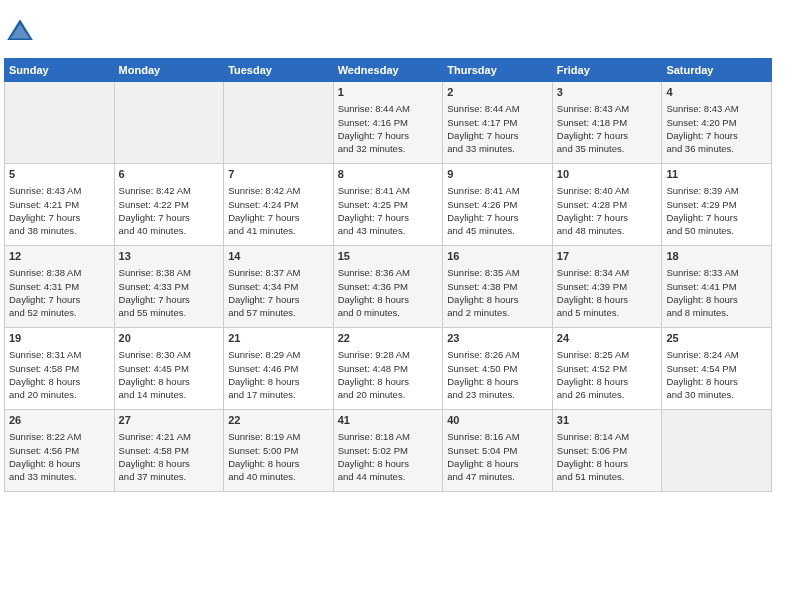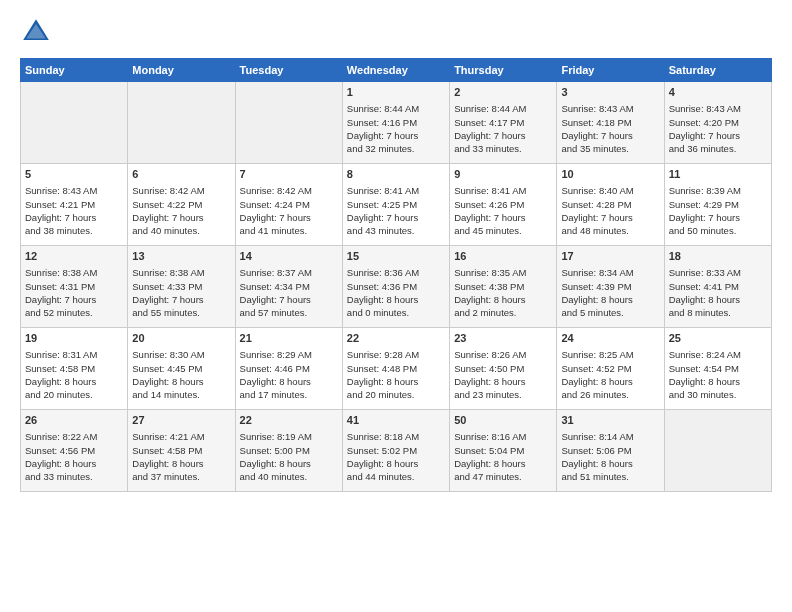--- a/index.html
+++ b/index.html
@@ -7,21 +7,21 @@
       font-family: Arial, sans-serif;
       background: #fff;
       width: 792px;
       height: 612px;
       overflow: hidden;
     }
     .page {
       width: 792px;
       height: 612px;
       background: #fff;
-      padding: 16px 20px 12px 20px;
+      padding: 16px 20px 12px 4px;
     }
     .header {
       display: flex;
       justify-content: space-between;
       align-items: flex-start;
       margin-bottom: 10px;
     }
     .logo {
       display: flex;
       align-items: center;
@@ -335,21 +335,21 @@
             <div>and 40 minutes.</div>
           </td>
           <td>
             <span class="day-number">41</span>
             <div>Sunrise: 8:18 AM</div>
             <div>Sunset: 5:02 PM</div>
             <div>Daylight: 8 hours</div>
             <div>and 44 minutes.</div>
           </td>
           <td>
-            <span class="day-number">50</span>
+            <span class="day-number">40</span>
             <div>Sunrise: 8:16 AM</div>
             <div>Sunset: 5:04 PM</div>
             <div>Daylight: 8 hours</div>
             <div>and 47 minutes.</div>
           </td>
           <td>
             <span class="day-number">31</span>
             <div>Sunrise: 8:14 AM</div>
             <div>Sunset: 5:06 PM</div>
             <div>Daylight: 8 hours</div>

